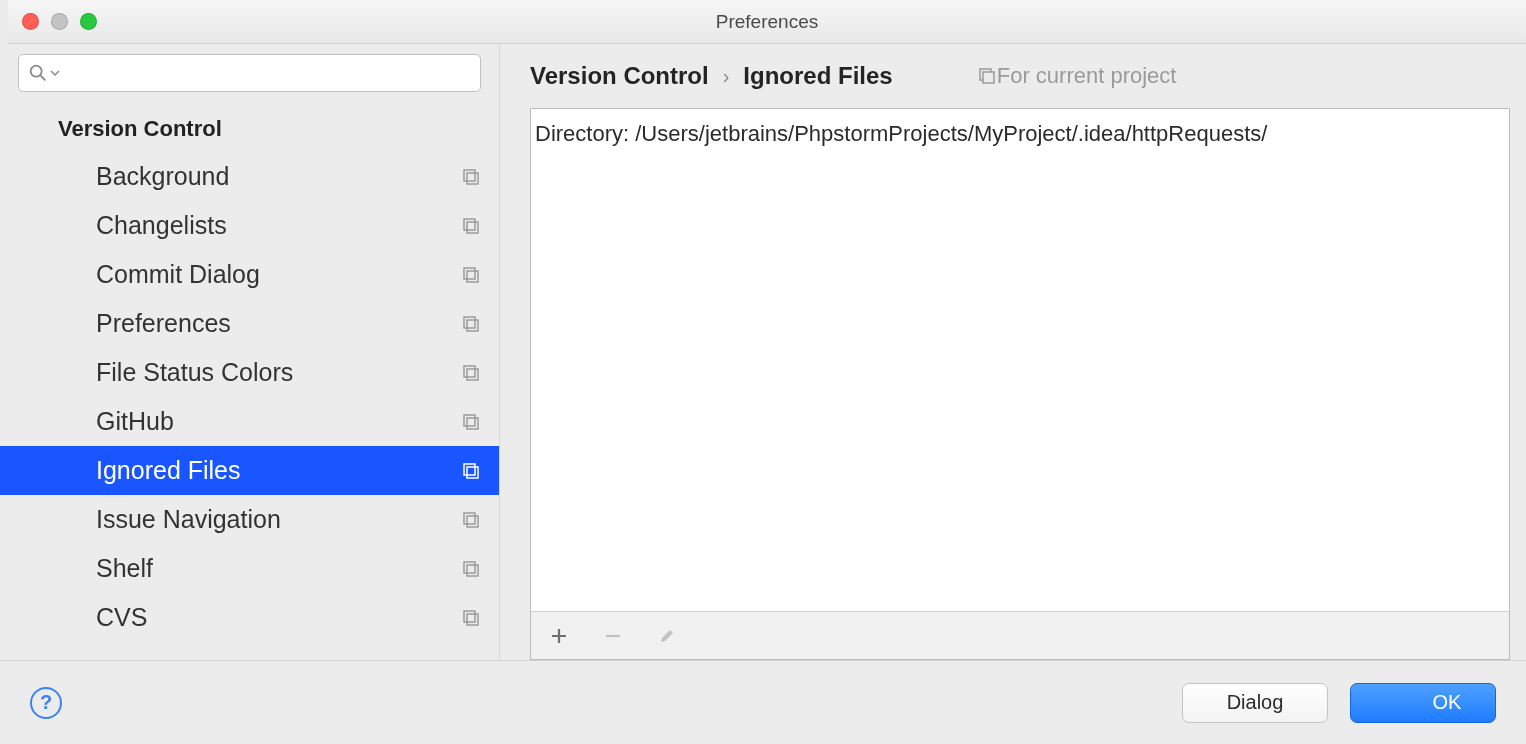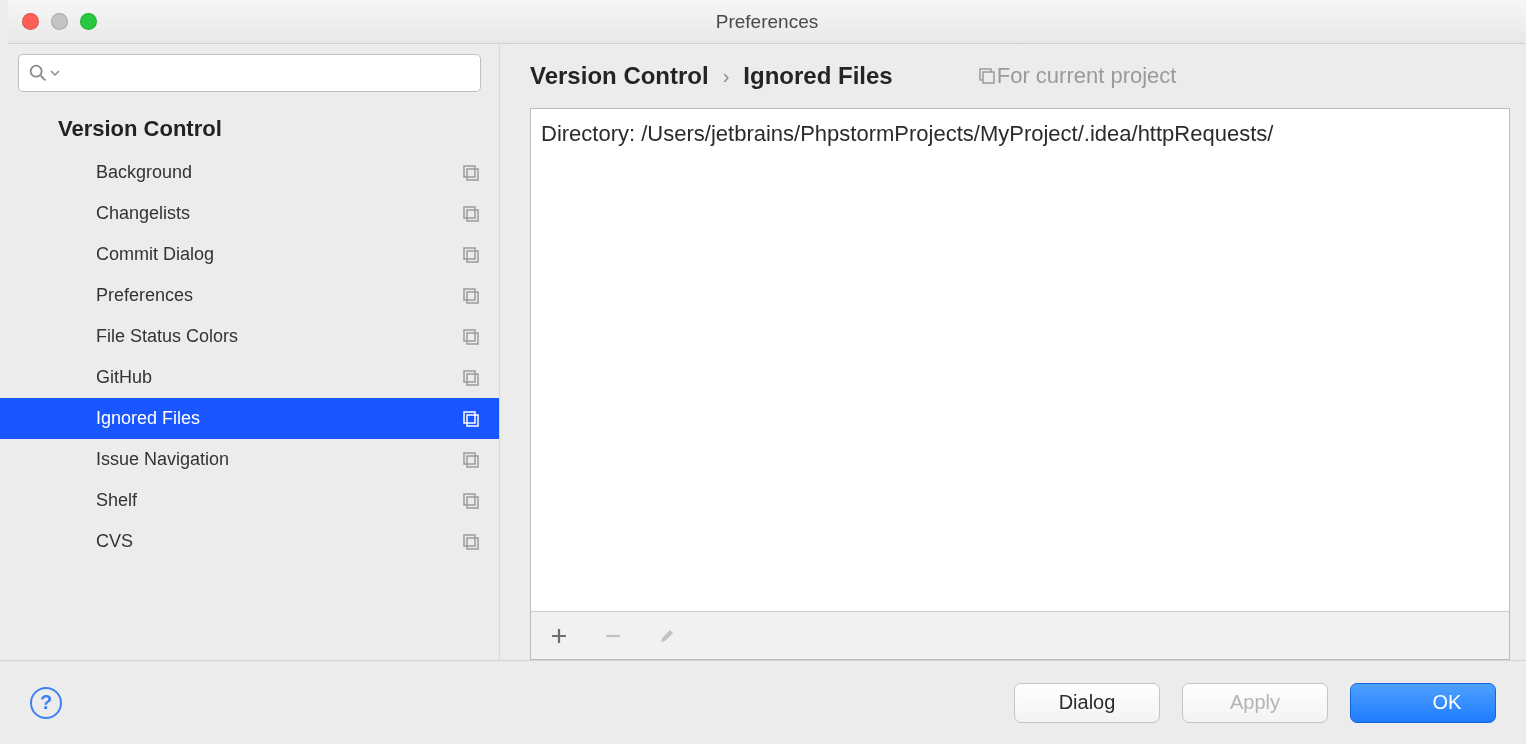--- a/index.html
+++ b/index.html
@@ -79,21 +79,21 @@
 .tree-header {
   font-size: 22px;
   font-weight: 700;
   padding: 10px 18px 10px 58px;
   color: #222;
 }
 .tree-item {
   display: flex;
   align-items: center;
   justify-content: space-between;
-  font-size: 18px;
+  font-size: 25px;
   padding: 10px 18px 10px 96px;
   color: #333;
   cursor: default;
 }
 .tree-item.selected {
   background: #1a56ff;
   color: #fff;
 }
 .tree-item .badge svg { display:block; }
 .tree-item.selected .badge svg rect,
@@ -131,21 +131,21 @@
   display: flex;
   flex-direction: column;
   min-height: 0;
 }
 .list-body {
   flex: 1;
   overflow: auto;
 }
 .list-row {
   font-size: 22px;
-  padding: 12px 10px;
+  padding: 12px 4px;
   color: #2b2b2b;
 }
 .list-toolbar {
   height: 48px;
   border-top: 1px solid #d0d0d0;
   background: #f1f1f1;
   display: flex;
   align-items: center;
   gap: 26px;
   padding: 0 14px;
@@ -356,15 +356,14 @@
     </div>
   </div>
 </div>
 
 <div class="footer">
   <div class="help">
     <span>?</span>
   </div>
   <div class="footer-spacer"></div>
   <button class="btn">Dialog</button>
-  <button class="btn disabled">Apply</button>
   <button class="btn primary">OK</button>
 </div>
 
 </body></html>

